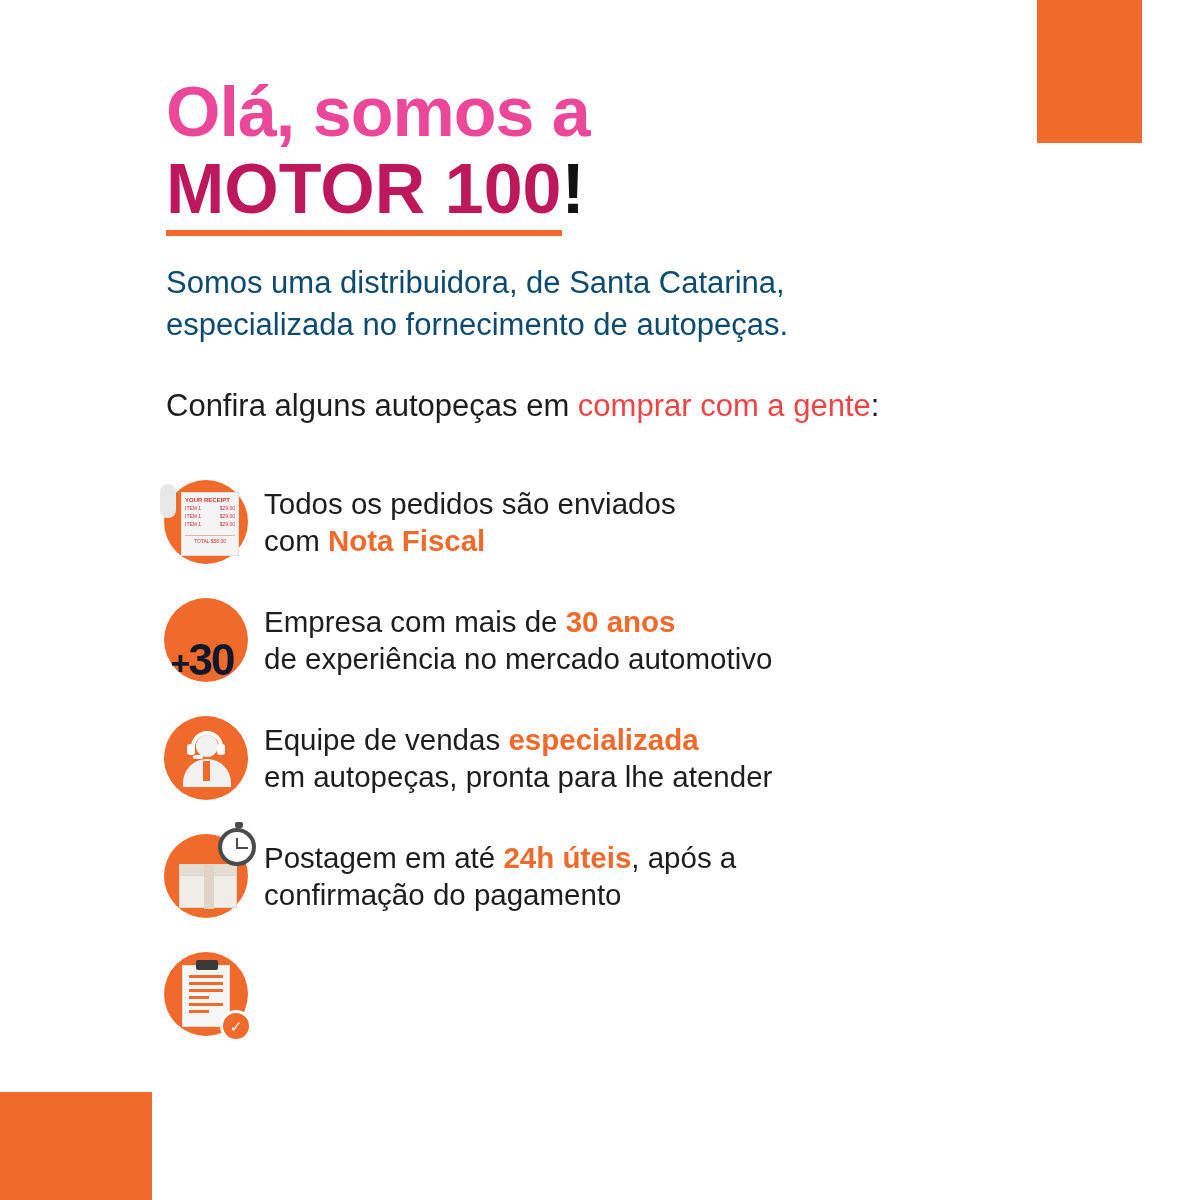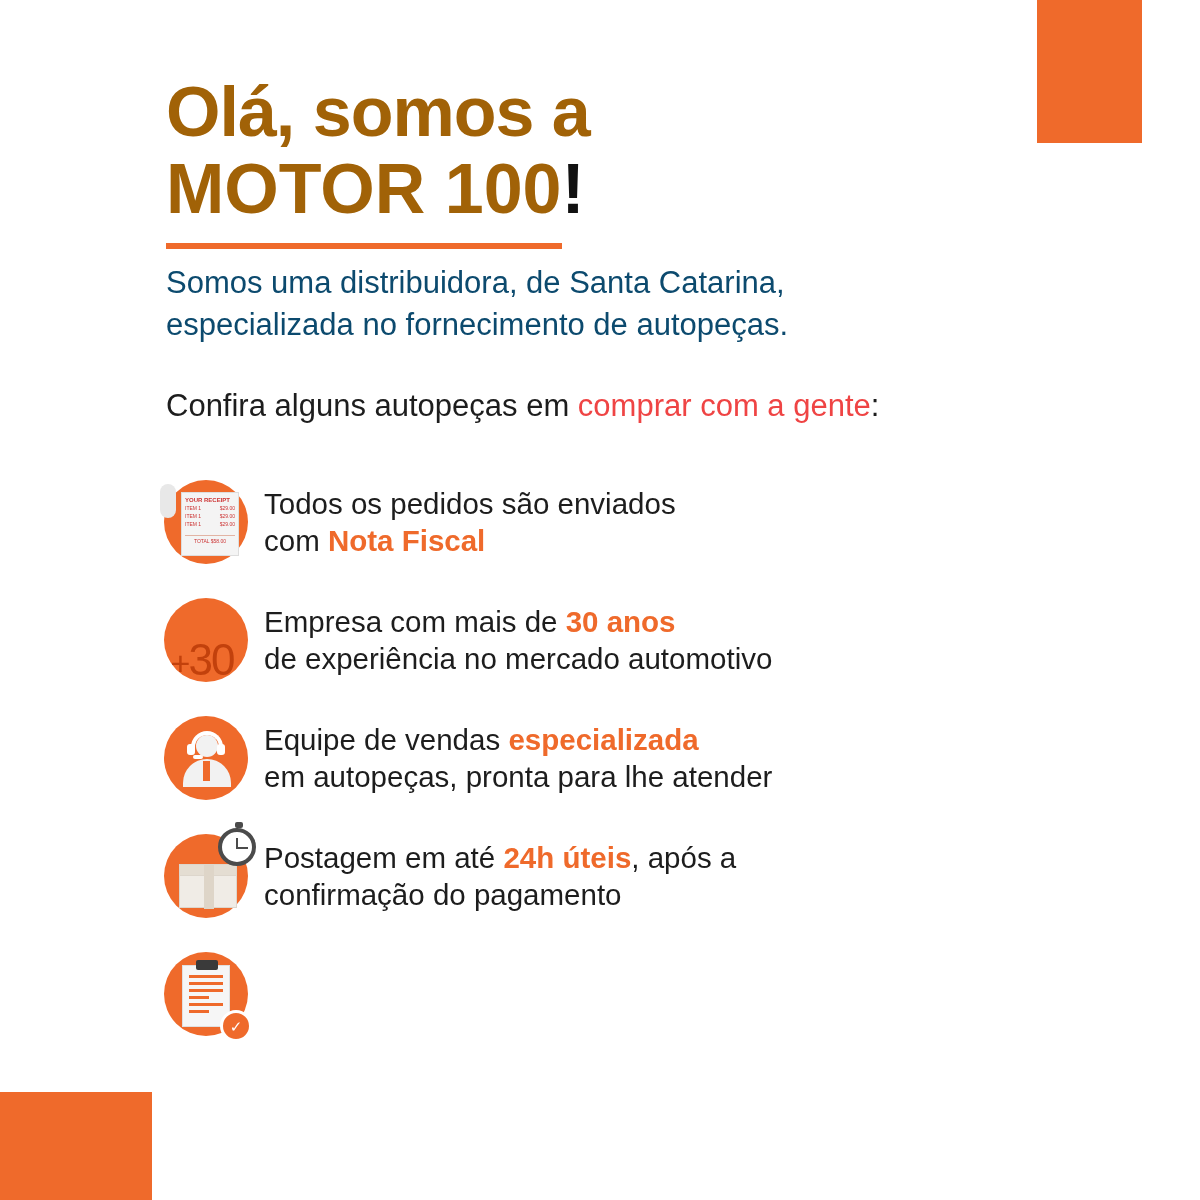--- a/index.html
+++ b/index.html
@@ -39,35 +39,35 @@
     position: absolute;
     left: 166px;
     top: 78px;
     width: 920px;
   }
   .headline {
     font-size: 70px;
     line-height: 0.98;
     font-weight: bold;
     letter-spacing: -1px;
-    color: #a16207;
+    color: #ec4899;
     margin: 0;
   }
   .headline-2 {
     font-size: 70px;
     line-height: 1.05;
     font-weight: bold;
     letter-spacing: 0px;
     margin: 6px 0 0 0;
     color: #111111;
   }
   .brand {
-    color: #a16207;
+    color: #be185d;
     border-bottom: 6px solid #ef6a2b;
-    padding-bottom: 15px;
+    padding-bottom: 2px;
   }
   .exclaim {
     color: #111111;
   }
 
   
   .intro {
     margin: 36px 0 0 0;
     font-size: 31px;
     line-height: 1.35;
@@ -132,23 +132,23 @@
   }
   .glyph {
     position: relative;
     z-index: 2;
   }
 
   
   .badge-30 {
     position: relative;
     z-index: 2;
-    color: #c2410c;
+    color: #0f172a;
     font-size: 44px;
-    font-weight: normal;
+    font-weight: bold;
     letter-spacing: -2px;
     transform: translateX(-4px);
     margin-top: 39px;
   }
   .badge-30 .plus {
     font-size: 34px;
   }
 
   
   .receipt {

